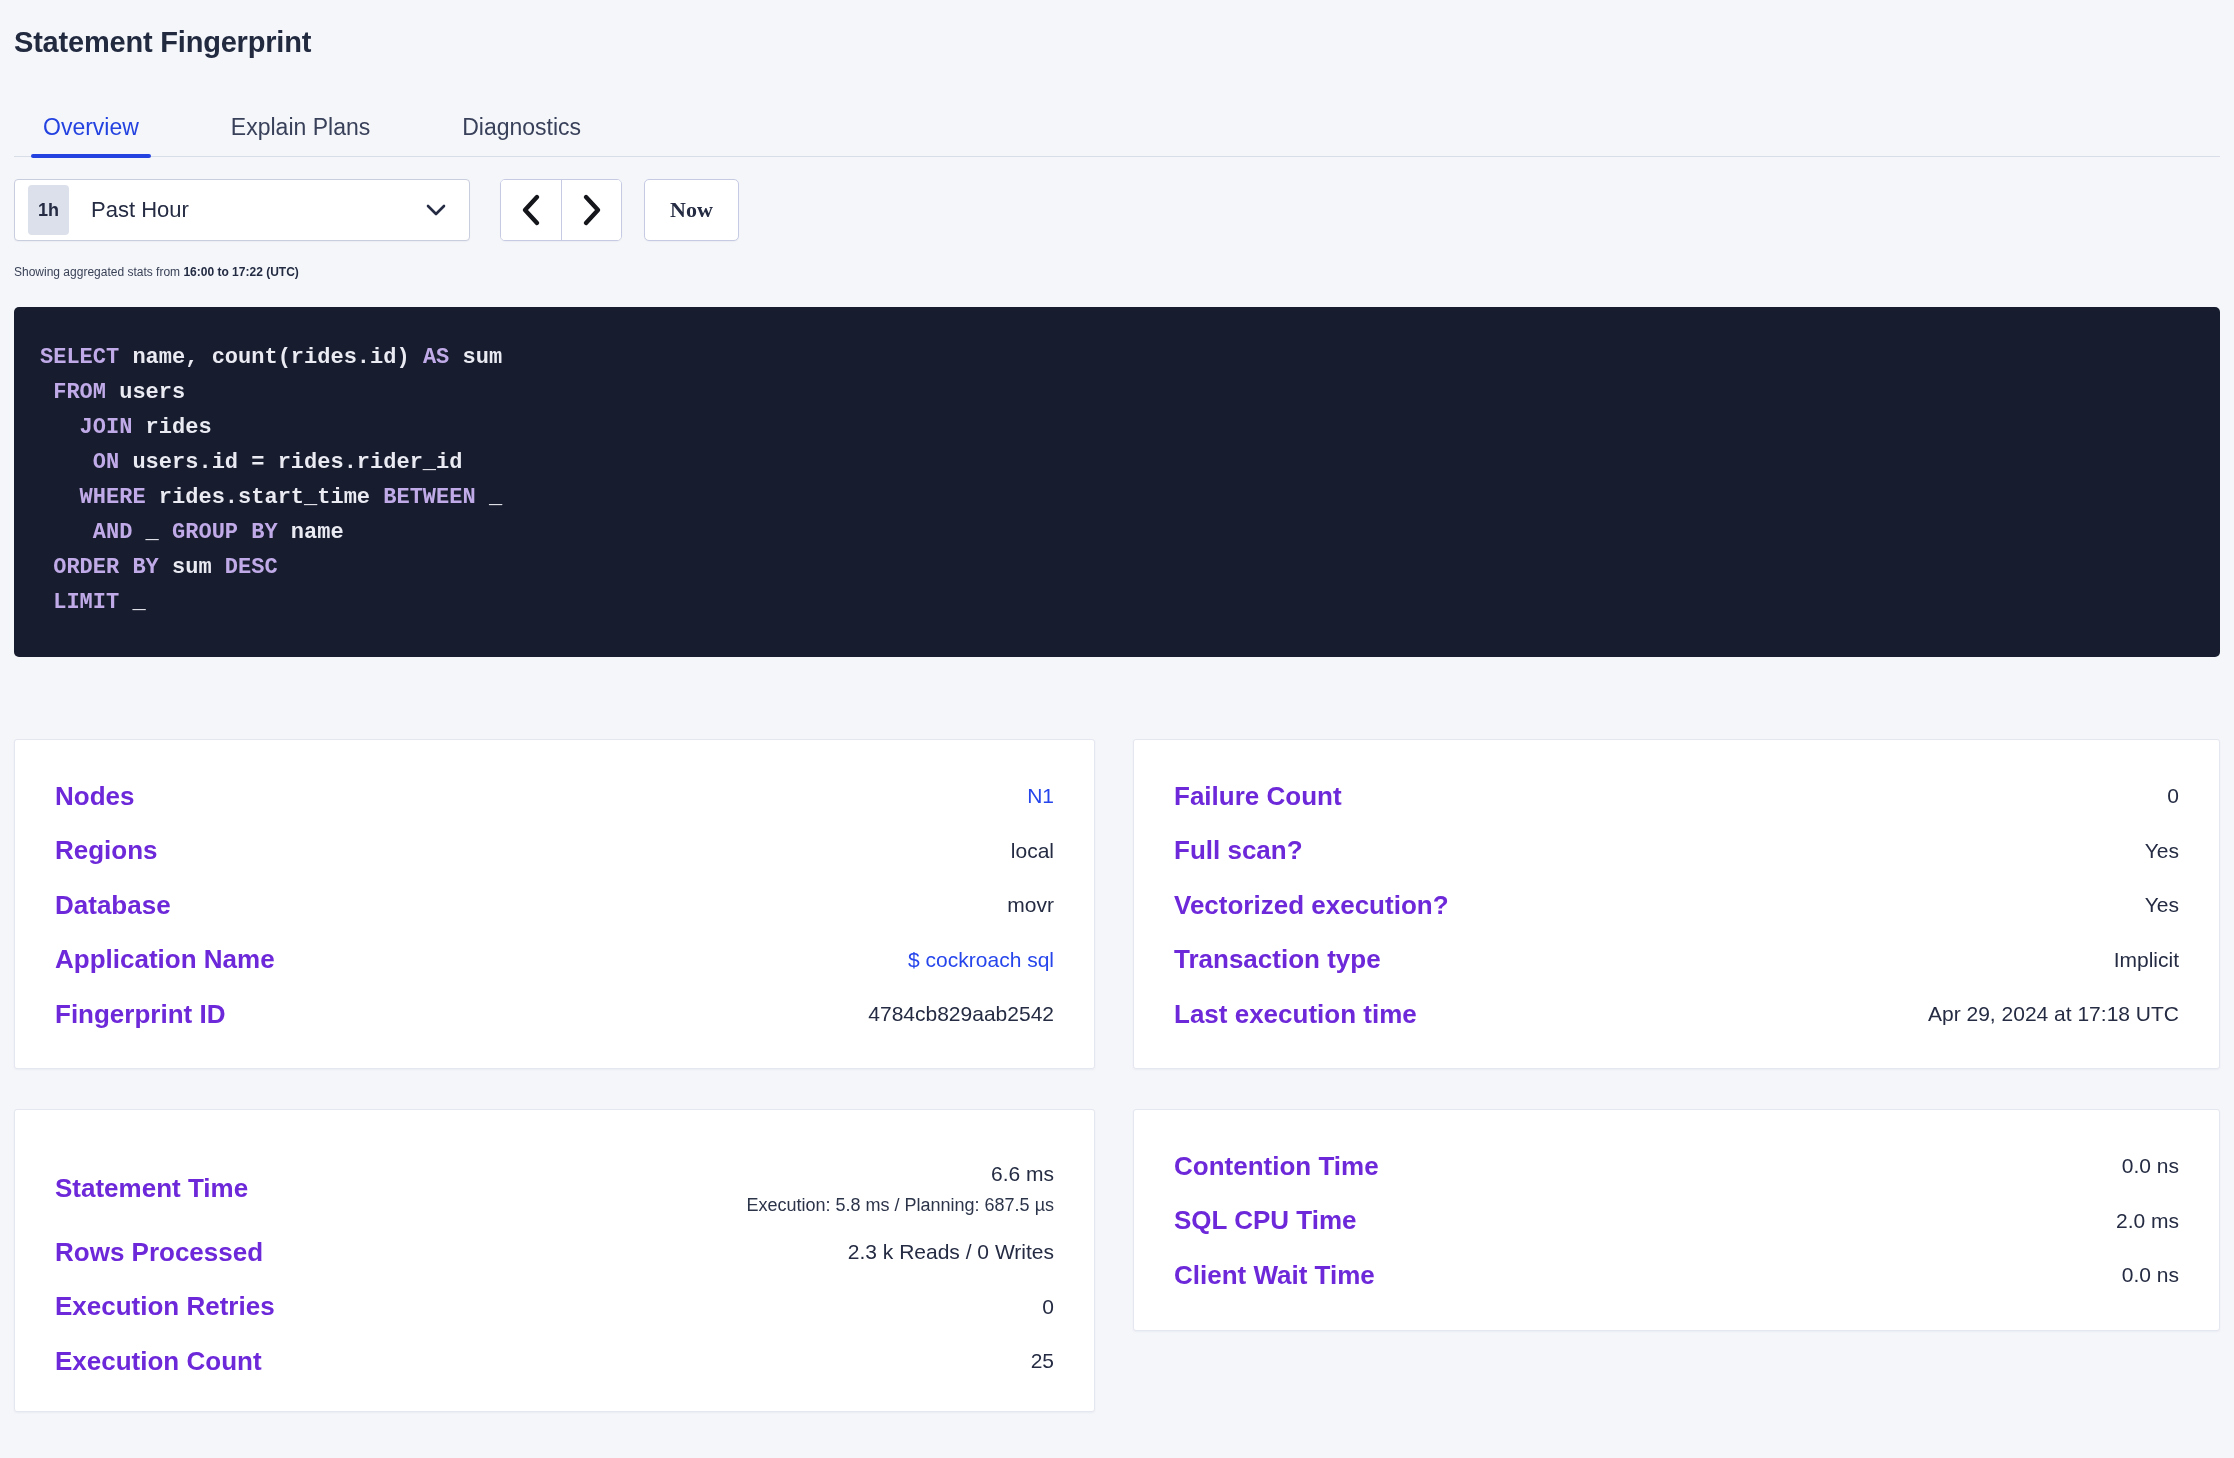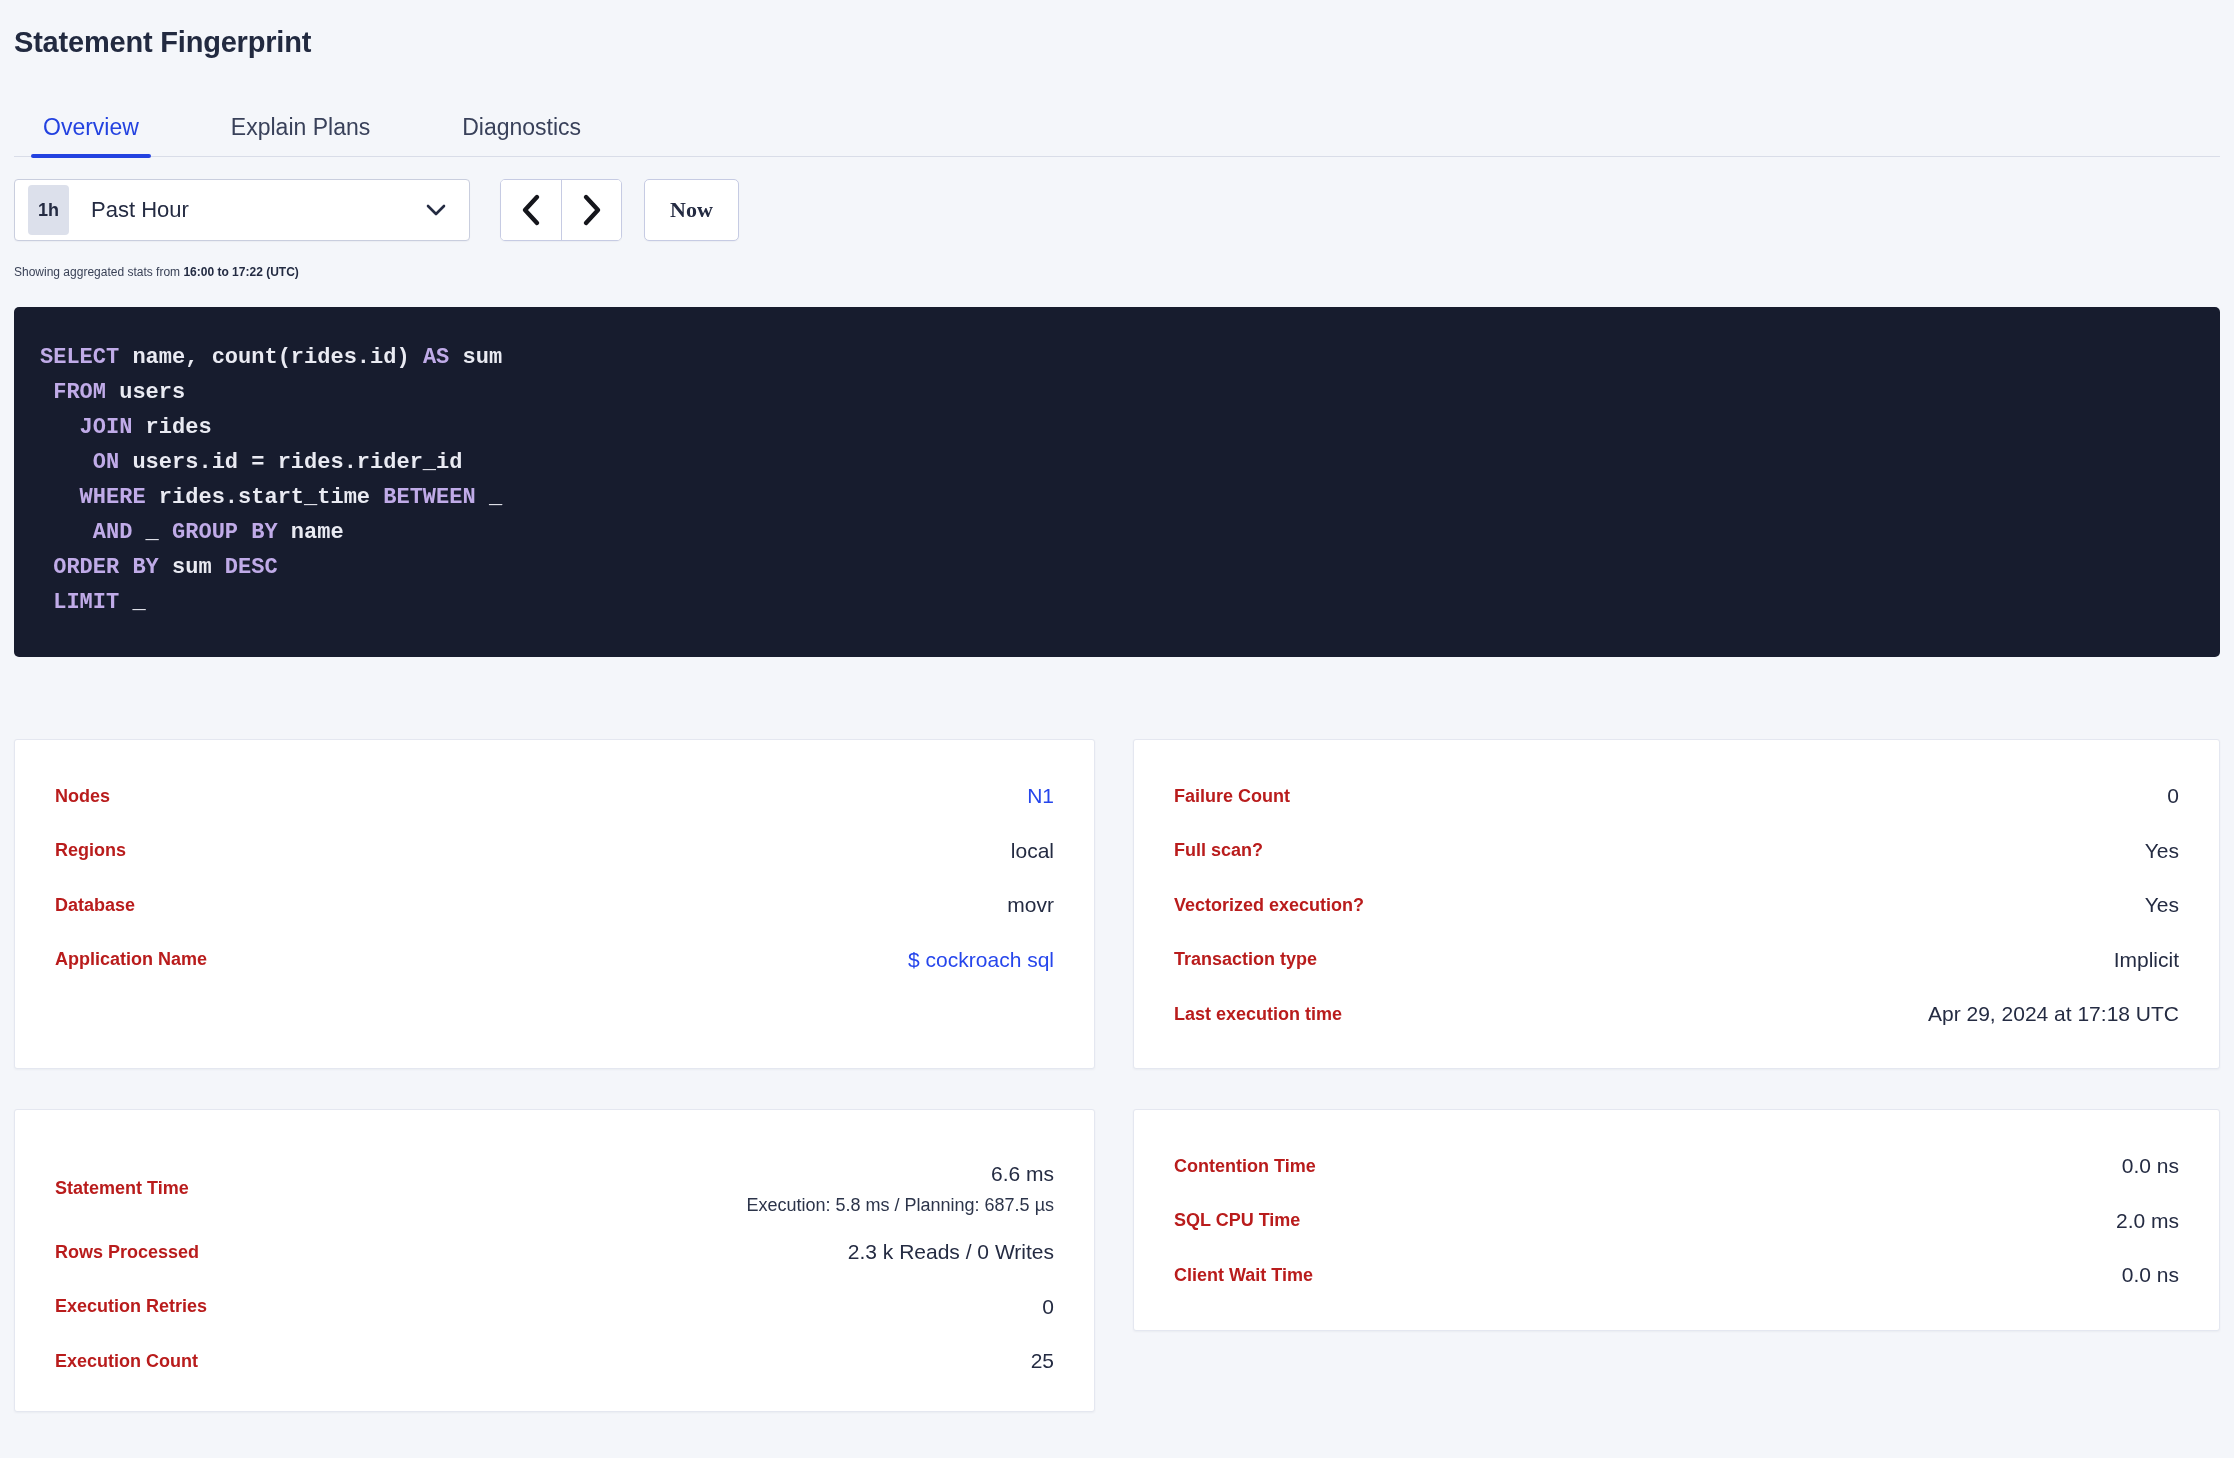--- a/index.html
+++ b/index.html
@@ -100,21 +100,21 @@
     box-shadow: 0 1px 2px rgba(40,50,80,0.05);
   }
   .card.h-top { height: 330px; }
   .card.h-bl  { height: 303px; }
   .card.h-br  { height: 222px; }
   .card-row {
     display: flex; justify-content: space-between; align-items: center;
     height: 54.5px;
   }
   .card-row.has-sub { height: 86px; align-items: center; padding-top: 13px; }
-  .row-label { font-size: 18px; font-weight: 700; color: #b91c1c; }
+  .row-label { font-size: 26px; font-weight: 700; color: #6d28d9; }
   .row-value-wrap { text-align: right; }
   .row-value { font-size: 21px; color: #242b42; }
   .row-value.link { color: var(--link, #2646ec); cursor: pointer; }
   .row-subtext { font-size: 18px; color: #2c344a; margin-top: 9px; }
 
   .chev-svg { display: block; }
 </style>
 </head>
 <body>
 
@@ -184,20 +184,26 @@
           <div class="row-value-wrap">
             <div class="row-value">movr</div>
           </div>
         </div>
         <div class="card-row">
           <div class="row-label">Application Name</div>
           <div class="row-value-wrap">
             <div class="row-value link">$ cockroach sql</div>
           </div>
         </div>
+        <div class="card-row">
+          <div class="row-label">Fingerprint ID</div>
+          <div class="row-value-wrap">
+            <div class="row-value">4784cb829aab2542</div>
+          </div>
+        </div>
       </div>
     <div class="card h-top">
         <div class="card-row">
           <div class="row-label">Failure Count</div>
           <div class="row-value-wrap">
             <div class="row-value">0</div>
           </div>
         </div>
         <div class="card-row">
           <div class="row-label">Full scan?</div>

